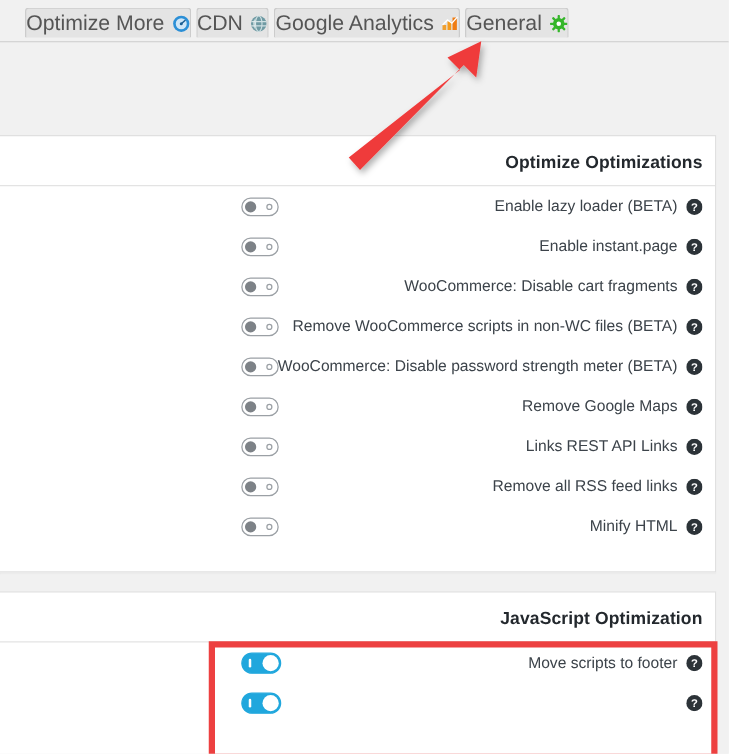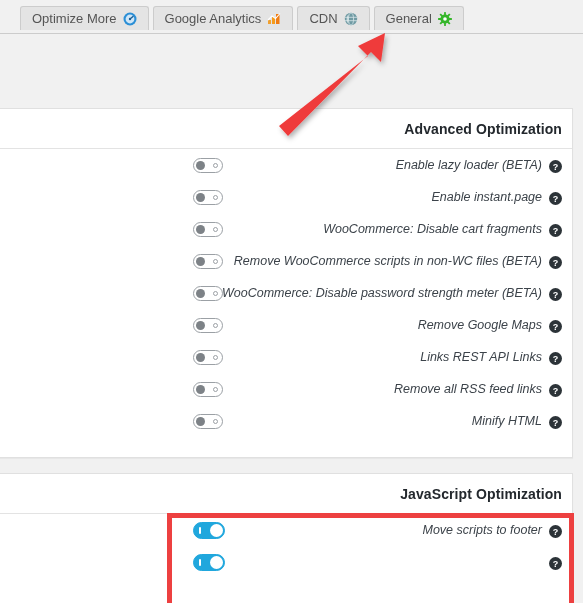--- a/index.html
+++ b/index.html
@@ -31,26 +31,26 @@
     top: 5px;
     display: flex;
     align-items: flex-end;
     gap: 4px;
   }
   .tab {
     display: flex;
     align-items: center;
     gap: 6px;
     height: 24px;
-    padding: 0 11px;
+    padding: 0 0;
     background: #e4e4e4;
     border: 1px solid #ccc;
     border-bottom: none;
     border-radius: 3px 3px 0 0;
-    font-size: 13px;
+    font-size: 17px;
     color: #555;
     white-space: nowrap;
     box-sizing: border-box;
     position: relative;
     top: 1px;
   }
   .tab.active {
     background: #ffffff;
     color: #111;
     font-weight: bold;
@@ -127,21 +127,20 @@
     display: flex;
     align-items: center;
     justify-content: flex-end;
     gap: 7px;
     min-width: 0;
   }
   .row-label {
     font-size: 12.5px;
     color: #3c434a;
     white-space: nowrap;
-    font-style: italic;
   }
 
   
   .toggle {
     width: 30px;
     height: 15px;
     border-radius: 8px;
     background: #fff;
     border: 1px solid #9ba0a5;
     position: relative;
@@ -232,38 +231,38 @@
         <span class="tab-icon">
           <svg width="14" height="14" viewBox="0 0 14 14">
             <circle cx="7" cy="7" r="6.5" fill="#2b8fd6"></circle>
             <circle cx="7" cy="7" r="4.4" fill="#cfe6f7"></circle>
             <path d="M7 7 L10 4.4" stroke="#1c5f94" stroke-width="1.3" stroke-linecap="round"></path>
             <circle cx="7" cy="7" r="1.2" fill="#1c5f94"></circle>
           </svg>
         </span>
       </div>
       <div class="tab">
+        <span class="tab-label">CDN</span>
+        <span class="tab-icon">
+          <svg width="14" height="14" viewBox="0 0 14 14">
+            <circle cx="7" cy="7" r="6.2" fill="#6f9aa3"></circle>
+            <ellipse cx="7" cy="7" rx="2.6" ry="6.2" fill="none" stroke="#cfe0e3" stroke-width="0.9"></ellipse>
+            <path d="M1 5.3 H13 M1 8.7 H13" stroke="#cfe0e3" stroke-width="0.9"></path>
+            <path d="M4.4 2.3 a5 6 0 0 0 0 9.4" fill="#e8f1f2" opacity="0.7"></path>
+          </svg>
+        </span>
+      </div>
+      <div class="tab">
         <span class="tab-label">Google Analytics</span>
         <span class="tab-icon">
           <svg width="14" height="14" viewBox="0 0 14 14">
             <path d="M1 12 L1 8 L4 8 L4 12 Z" fill="#f0a030"></path>
             <path d="M5 12 L5 5 L8 5 L8 12 Z" fill="#f59b1c"></path>
             <path d="M9 12 L9 2 L12.5 2 L12.5 12 Z" fill="#f07c12"></path>
             <path d="M1 8 L5 4 L8.5 6.5 L13 1.5" stroke="#fff" stroke-width="1.1" fill="none"></path>
-          </svg>
-        </span>
-      </div>
-      <div class="tab">
-        <span class="tab-label">CDN</span>
-        <span class="tab-icon">
-          <svg width="14" height="14" viewBox="0 0 14 14">
-            <circle cx="7" cy="7" r="6.2" fill="#6f9aa3"></circle>
-            <ellipse cx="7" cy="7" rx="2.6" ry="6.2" fill="none" stroke="#cfe0e3" stroke-width="0.9"></ellipse>
-            <path d="M1 5.3 H13 M1 8.7 H13" stroke="#cfe0e3" stroke-width="0.9"></path>
-            <path d="M4.4 2.3 a5 6 0 0 0 0 9.4" fill="#e8f1f2" opacity="0.7"></path>
           </svg>
         </span>
       </div>
       <div class="tab">
         <span class="tab-label">General</span>
         <span class="tab-icon">
           <svg width="14" height="14" viewBox="0 0 14 14">
             <g fill="#35b62a">
               <circle cx="7" cy="7" r="4.6"></circle>
               <rect x="6.1" y="0" width="1.8" height="14" rx="0.6"></rect>
@@ -275,21 +274,21 @@
           </svg>
         </span>
       </div>
     </div>
 </div>
 
 <div class="content">
 
   <div class="panel" id="panel-advanced">
     <div class="panel-header">
-      <span class="panel-title">Advanced Optimization</span>
+      <span class="panel-title">Optimize Optimizations</span>
     </div>
     <div class="rows" id="rows-advanced">
         <div class="row">
           <div class="row-toggle-cell">
             <div class="toggle">
               <span class="knob"></span>
               <span class="dot"></span>
             </div>
           </div>
           <div class="row-label-cell">

